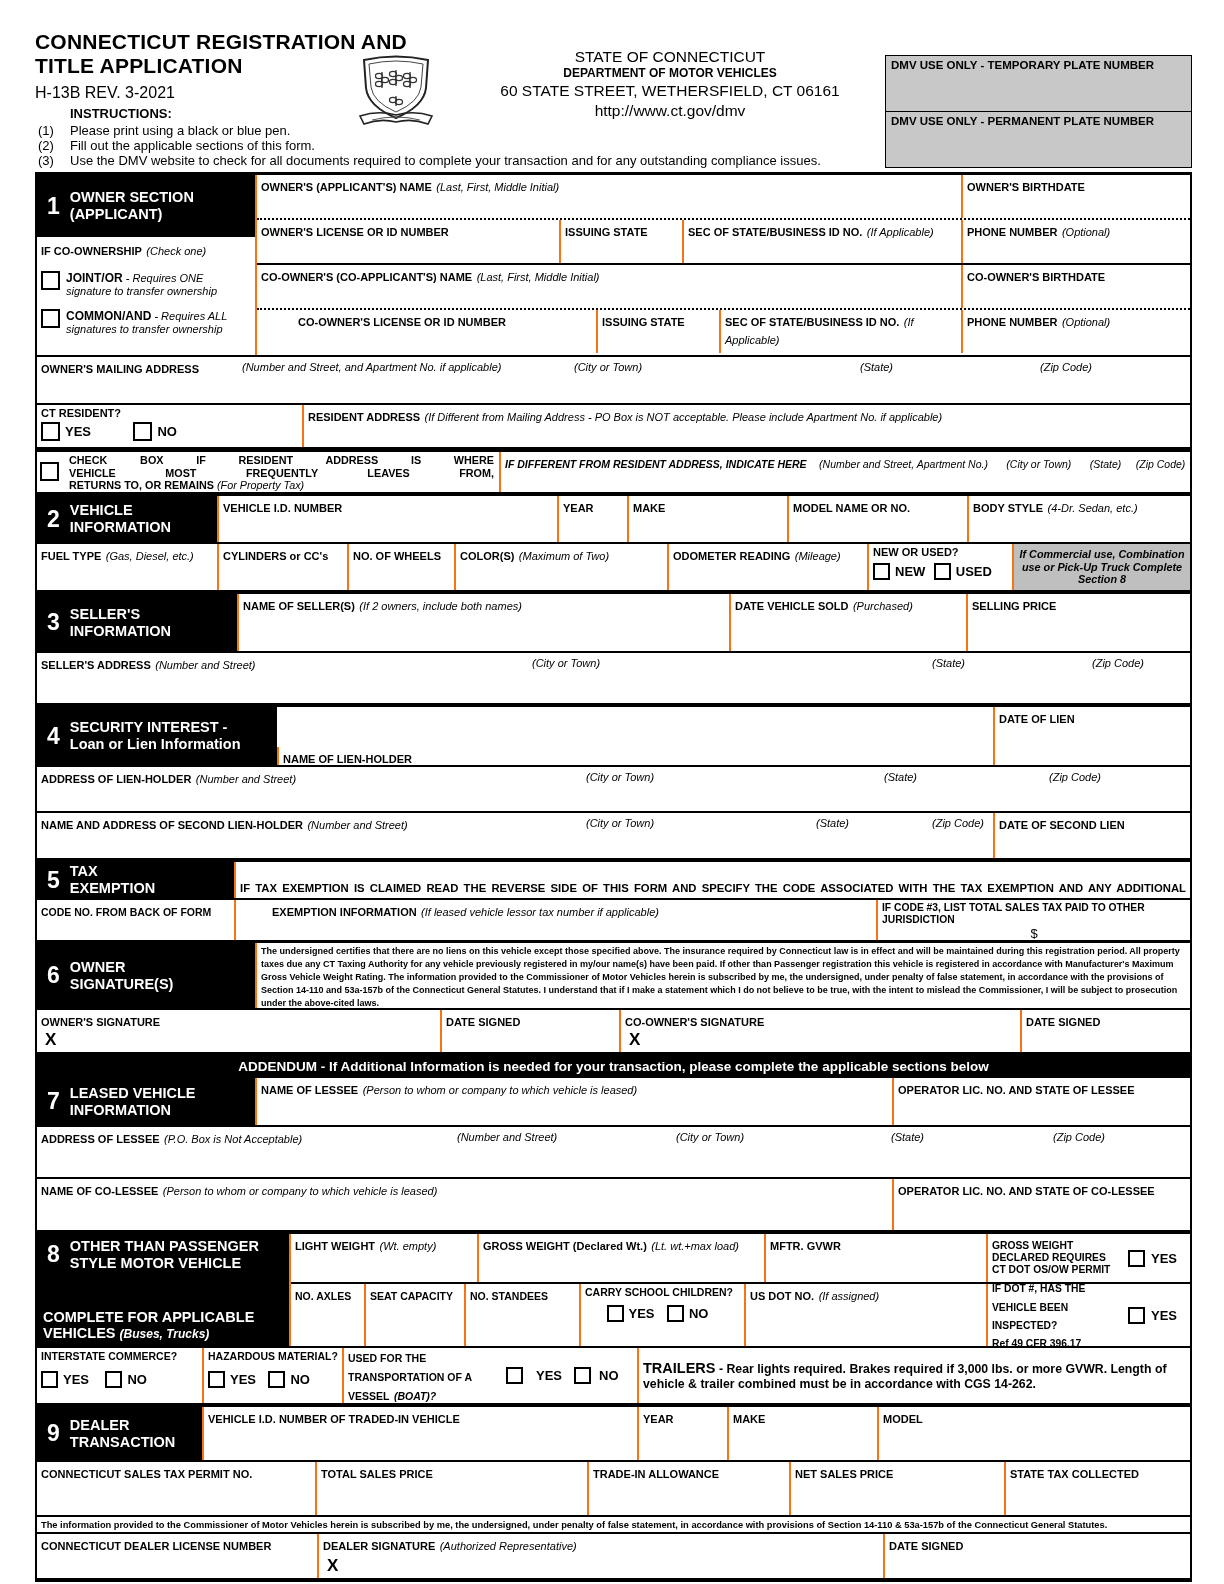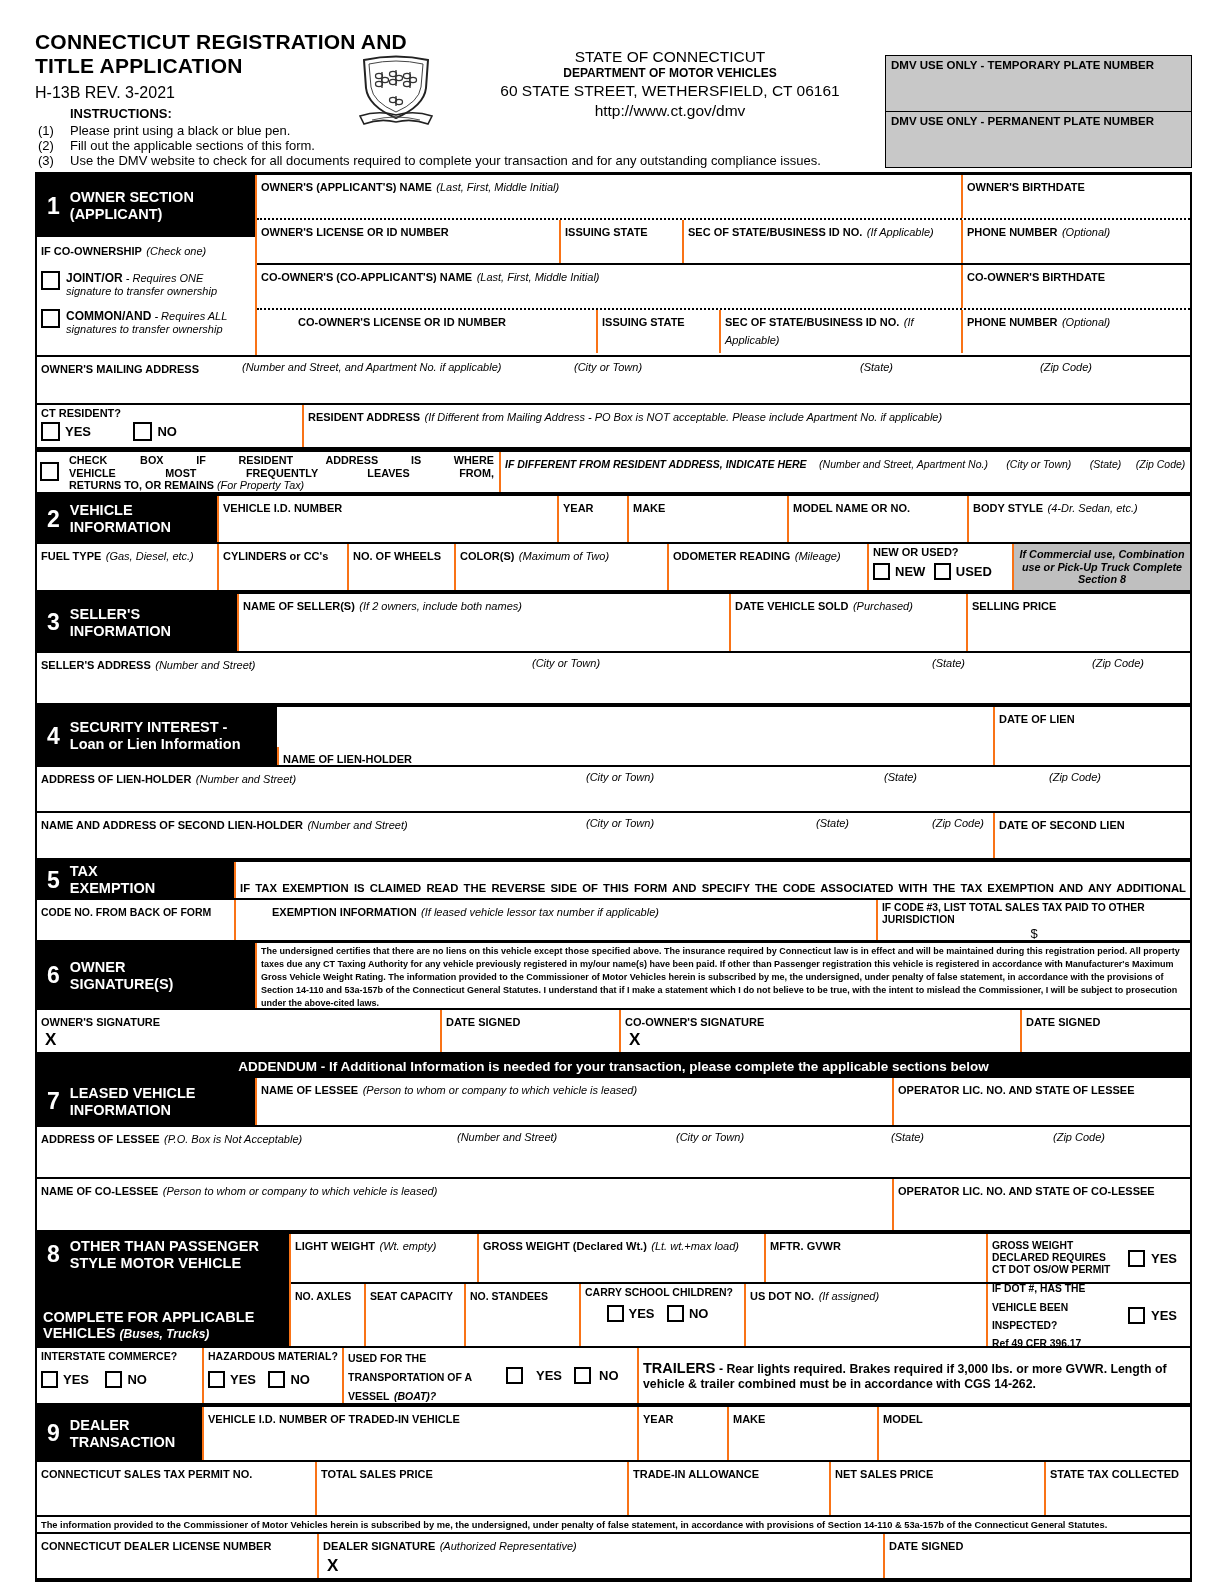--- a/index.html
+++ b/index.html
@@ -451,21 +451,21 @@
         </span>
       </div>
       <div class="c bl" style="width:435px;"><span class="b">VEHICLE I.D. NUMBER OF TRADED-IN VEHICLE</span></div>
       <div class="c bl" style="width:90px;"><span class="b">YEAR</span></div>
       <div class="c bl" style="width:150px;"><span class="b">MAKE</span></div>
       <div class="c bl" style="flex:1;"><span class="b">MODEL</span></div>
     </div>
 
     <div class="row" style="height:55px;">
       <div class="c" style="width:278px;"><span class="b">CONNECTICUT SALES TAX PERMIT NO.</span></div>
-      <div class="c bl" style="width:312px;"><span class="b">TOTAL SALES PRICE</span></div>
+      <div class="c bl" style="width:272px;"><span class="b">TOTAL SALES PRICE</span></div>
       <div class="c bl" style="width:202px;"><span class="b">TRADE-IN ALLOWANCE</span></div>
       <div class="c bl" style="width:215px;"><span class="b">NET SALES PRICE</span></div>
       <div class="c bl" style="flex:1;"><span class="b">STATE TAX COLLECTED</span></div>
     </div>
 
     <div class="row" style="height:17px;align-items:center;">
       <span style="font-size:9.3px;font-weight:bold;padding:0 4px;white-space:nowrap;">The information provided to the Commissioner of Motor Vehicles herein is subscribed by me, the undersigned, under penalty of false statement, in accordance with provisions of Section 14-110 &amp; 53a-157b of the Connecticut General Statutes.</span>
     </div>
 
     <div class="row" style="height:46px;">

